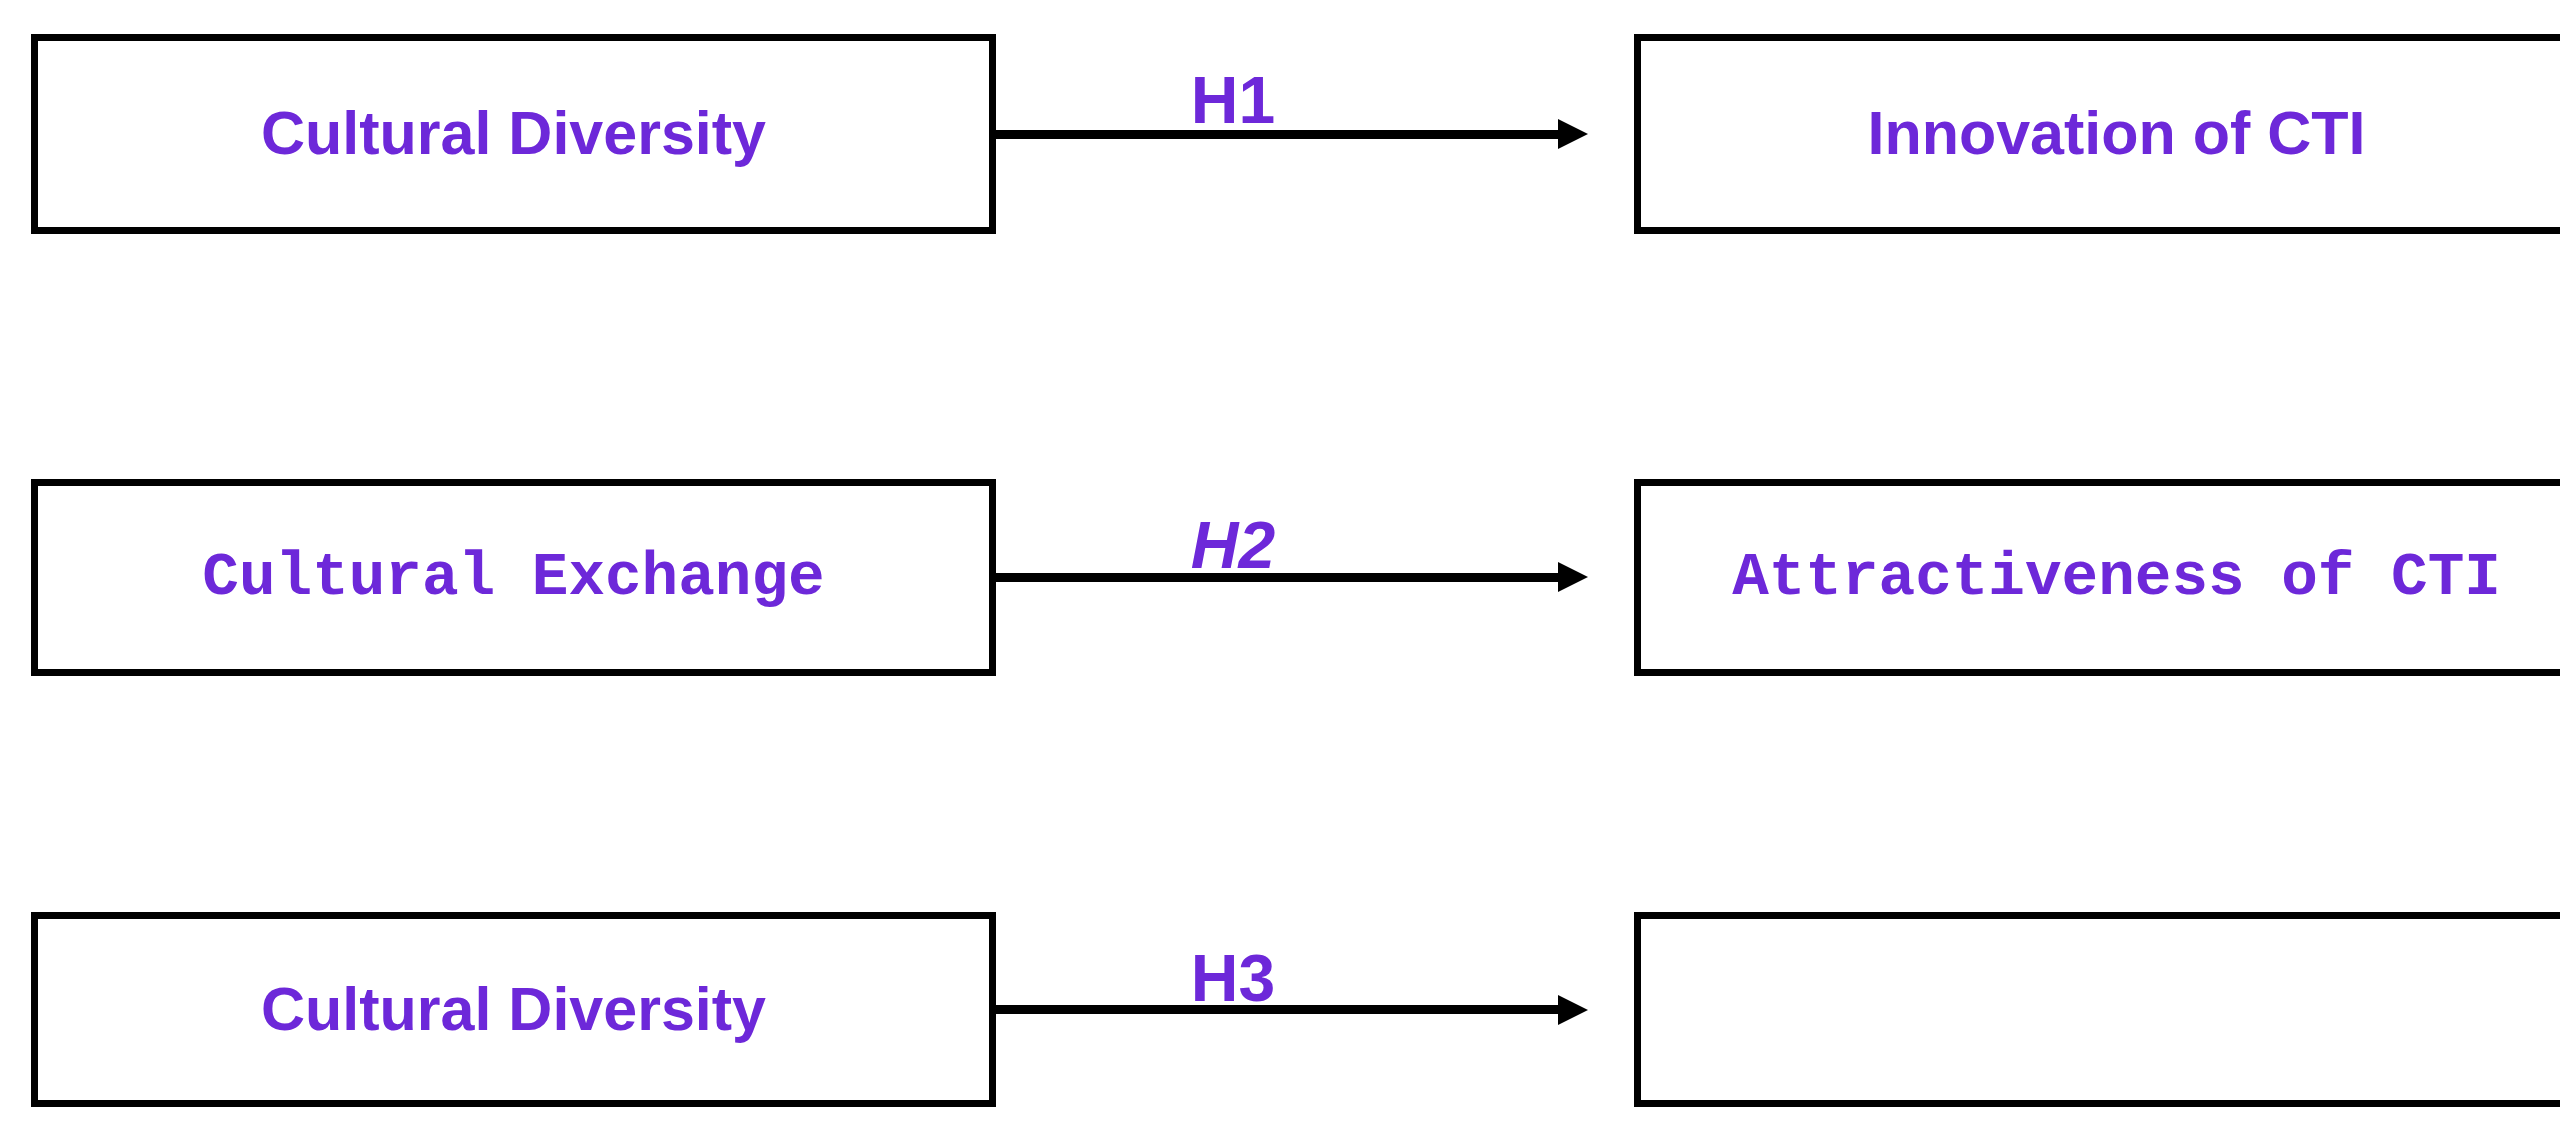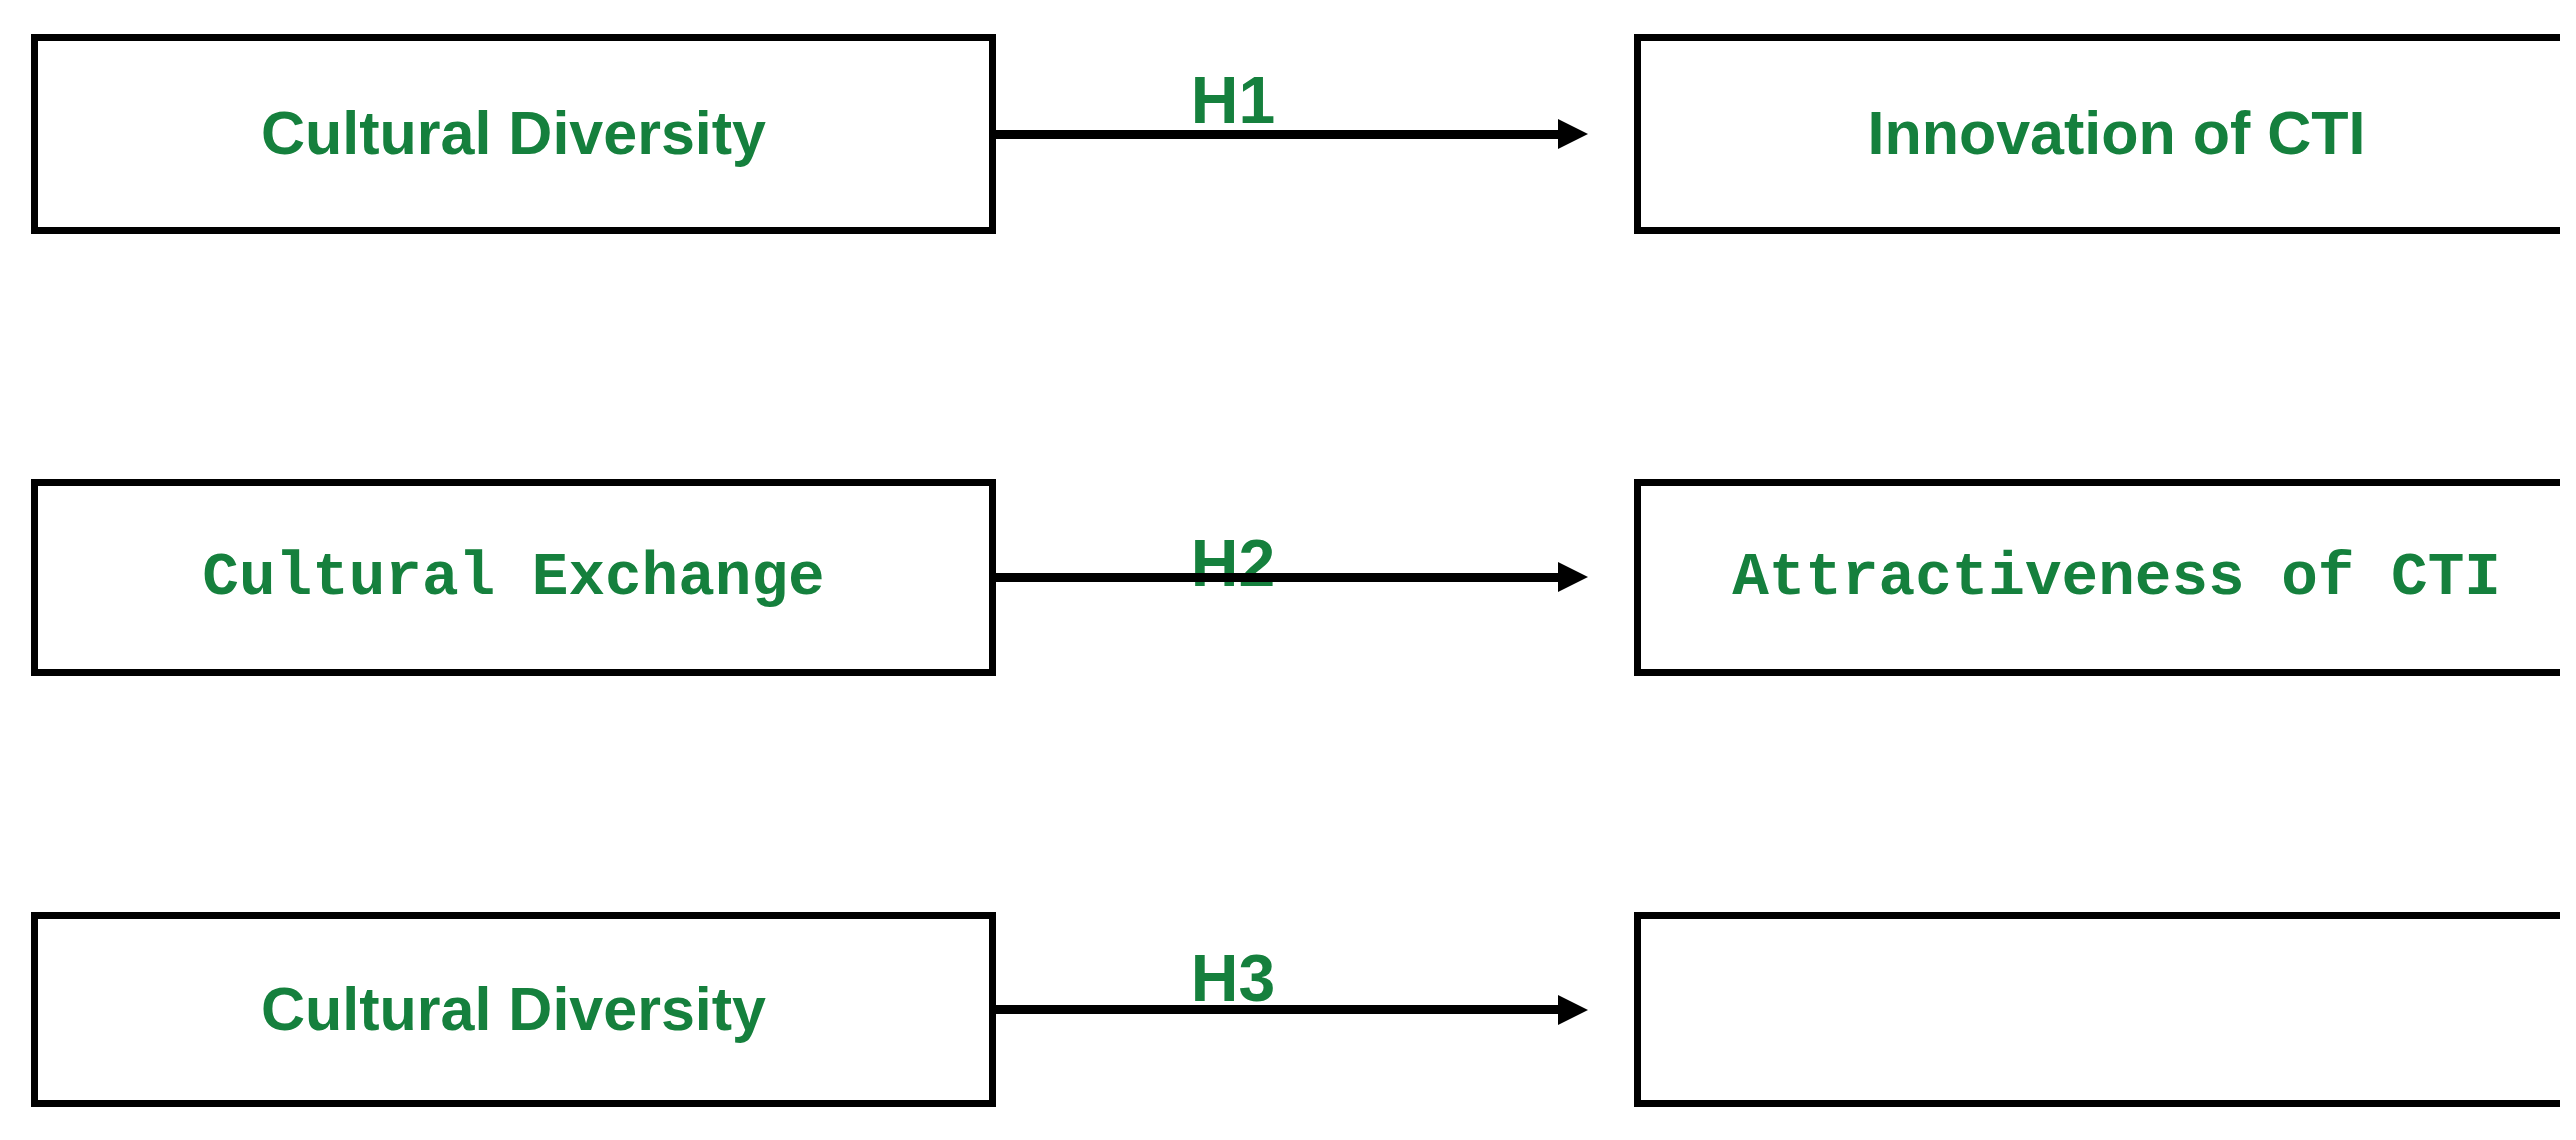--- a/index.html
+++ b/index.html
@@ -6,21 +6,21 @@
     margin: 0;
     padding: 0;
     background: #ffffff;
   }
   .canvas {
     position: relative;
     width: 2560px;
     height: 1140px;
     background: #ffffff;
     font-family: "Liberation Sans", sans-serif;
-    color: #15803d;
+    color: #6d28d9;
     overflow: hidden;
   }
   .box {
     position: absolute;
     box-sizing: border-box;
     border: 7px solid #000000;
     background: #ffffff;
     display: flex;
     flex-direction: column;
     align-items: center;
@@ -65,21 +65,21 @@
     position: absolute;
     left: 937px;
     width: 592px;
     text-align: center;
     font-weight: bold;
     font-size: 66px;
     line-height: 1;
     white-space: nowrap;
   }
   .row1 .hyp-label { top: 67px; }
-  .row2 .hyp-label { top: 530px; }
+  .row2 .hyp-label { top: 512px; font-style: italic; }
   .row3 .hyp-label { top: 945px; }
 </style>
 </head>
 <body>
 
 <div class="canvas">
 
   <div class="row1">
     <div class="box box-left">
       <span>Cultural Diversity</span>

